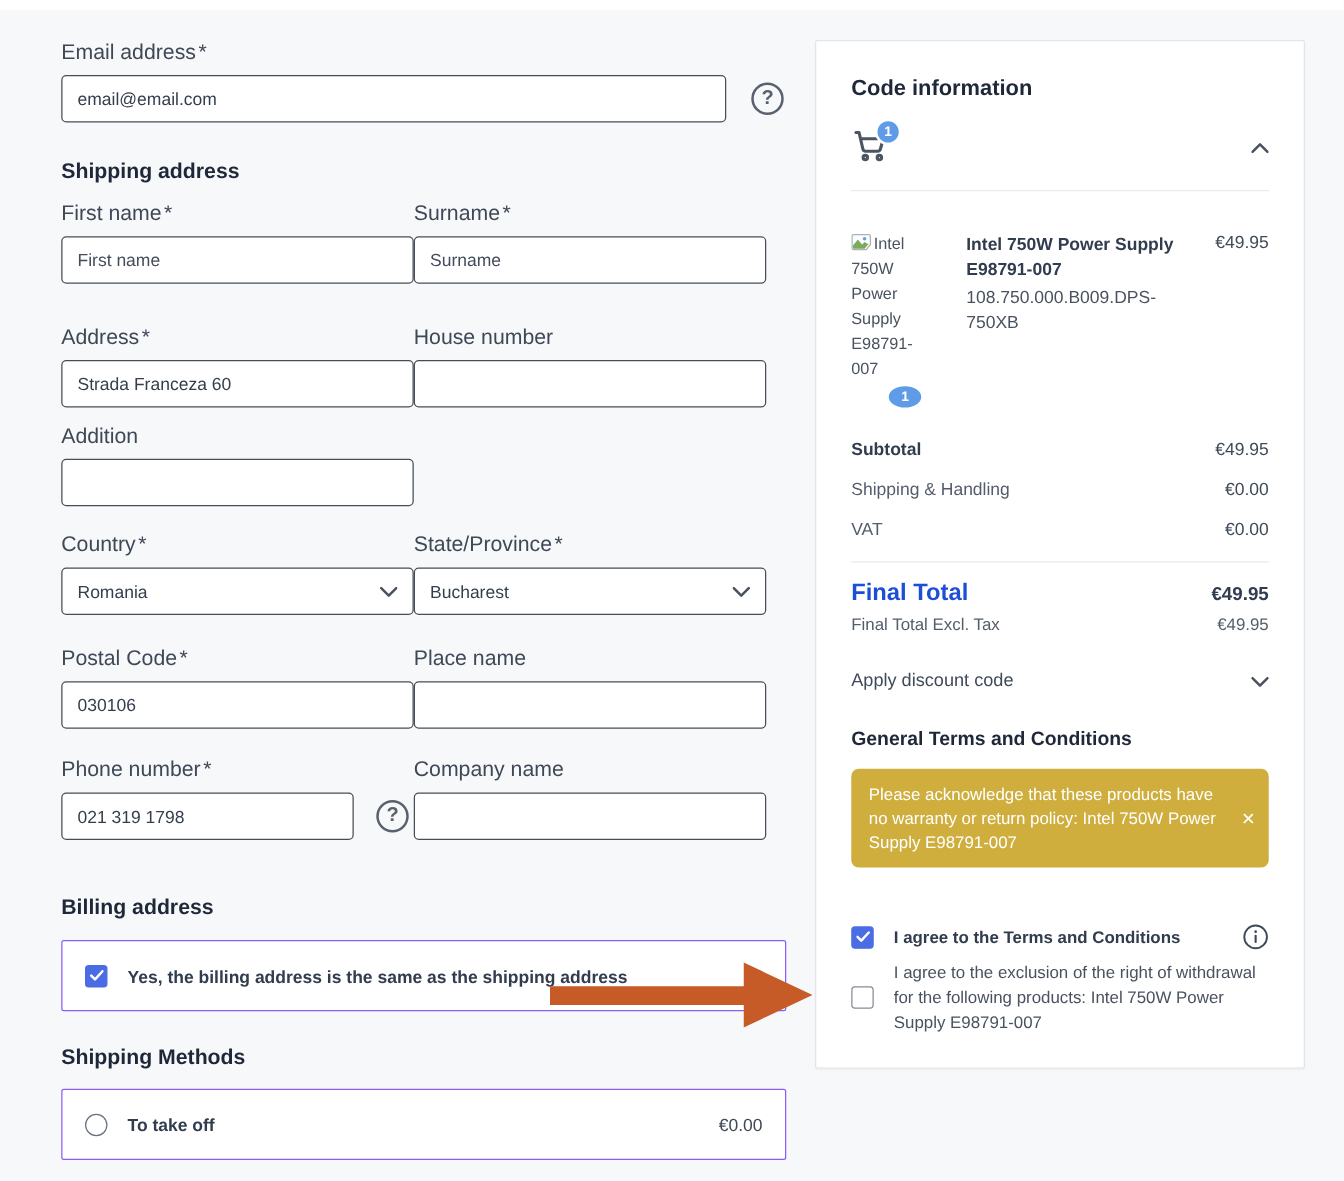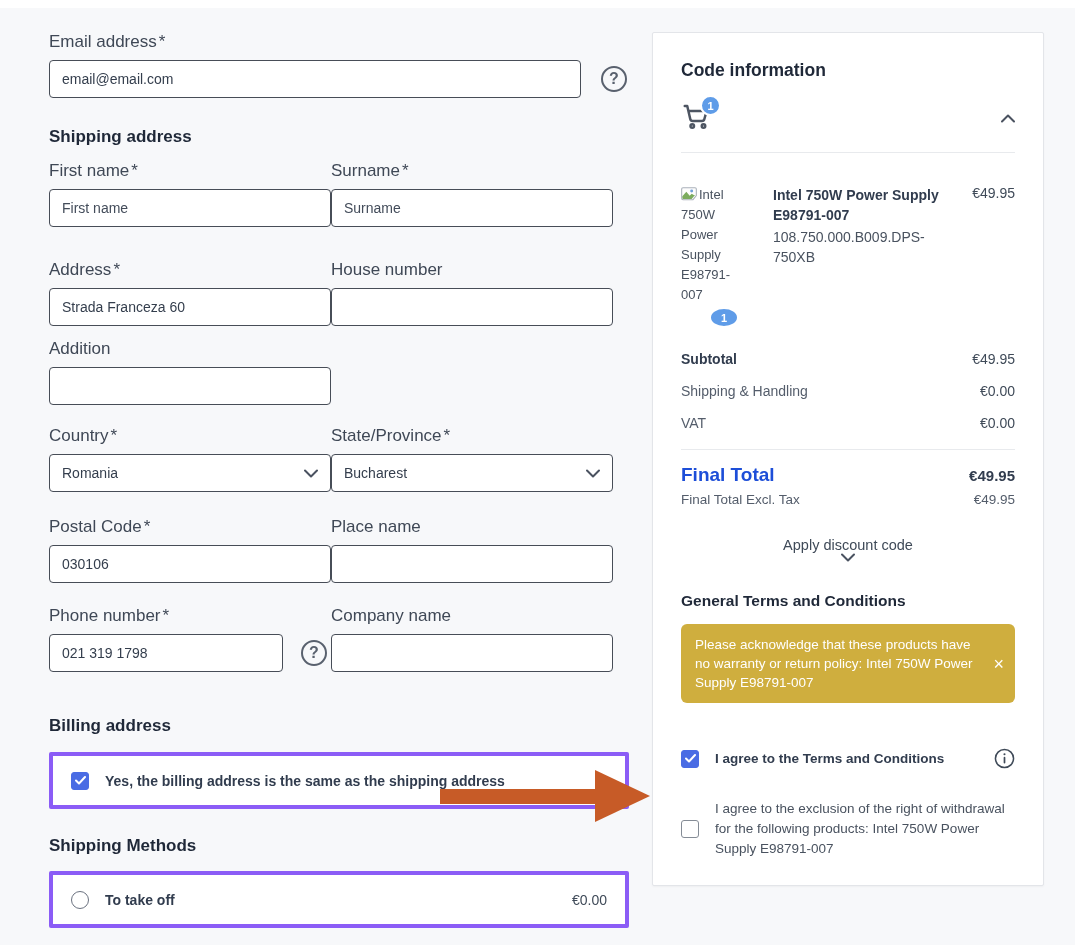--- a/index.html
+++ b/index.html
@@ -36,21 +36,21 @@
   h2.section { font-size:17px; line-height:20px; font-weight:bold; color:#1f2838; }
   .h-shipping { margin:29px 0 15px 0; }
   .row.tight { margin-bottom:14px;margin-top:34px; }
   .row.mb22 { margin-bottom:22px; }
   .row.mb26 { margin-bottom:26px; }
   .phone-wrap { display:flex; align-items:center; gap:18px; width:282px; }
   .phone-wrap .input { width:234px; }
   .chev { flex:0 0 auto; }
 
   .h-billing { margin:44px 0 16px 0; }
-  .card { width:580px; background:#fff; border:4px solid #8b5cf6; border-radius:2px;
+  .card { width:580px; background:#fff; border:1px solid #8b5cf6; border-radius:2px;
     display:flex; align-items:center; padding:12px 18px; }
   .billing-card { height:57px; }
   .method-card { height:57px; margin-bottom:0; }
   .h-methods { margin:27px 0 15px 0; }
 
   .checkbox { width:18px; height:18px; border-radius:3px; border:1px solid #858c96; background:#fff;
     display:inline-flex; align-items:center; justify-content:center; flex:0 0 auto; cursor:pointer; }
   .checkbox.checked { background:#4a6ce4; border-color:#4a6ce4; }
   .cb-label { font-size:14px; font-weight:bold; color:#313c4e; margin-left:16px; }
   .radio { width:18px; height:18px; border-radius:50%; border:1.5px solid #6b7280; background:#fff; flex:0 0 auto; cursor:pointer; }
@@ -77,31 +77,31 @@
   .psku { font-size:14px; line-height:20px; color:#49525f; margin-top:2px; }
   .pprice { flex:0 0 auto; font-size:14px; color:#3f4a58; }
   .totals { margin-top:22px; }
   .trow { display:flex; justify-content:space-between; font-size:14px; line-height:18px; margin-bottom:14px; color:#545d6b; }
   .trow .tlabel-bold { font-weight:bold; color:#313c4e; }
   .trow .tval { color:#3f4a58; }
   .final-row { margin-top:14px; display:flex; justify-content:space-between; align-items:center; }
   .final-label { font-size:19px; font-weight:bold; color:#1d4ed8; }
   .final-val { font-size:15px; font-weight:bold; color:#313c4e; }
   .excl-row { margin-top:6px; display:flex; justify-content:space-between; font-size:13.5px; color:#545d6b; }
-  .discount-row { margin-top:30px; display:flex; justify-content:space-between; align-items:center; cursor:pointer;flex-direction:column; }
+  .discount-row { margin-top:30px; display:flex; justify-content:space-between; align-items:center; cursor:pointer; }
   .discount-label { font-size:14.5px; color:#3f4a58; }
   .h-terms { margin-top:30px; font-size:15.5px; font-weight:bold; color:#1f2838; }
   .alert { margin-top:14px; background:#cfae3e; border-radius:6px; padding:11px 34px 11px 14px;
     color:#fff; font-size:13.5px; line-height:19px; position:relative; }
   .alert-close { position:absolute; right:11px; top:50%; transform:translateY(-50%);
     color:#fff; font-size:18px; line-height:18px; cursor:pointer; font-weight:normal; }
   .agree-row { margin-top:45px; display:flex; align-items:center; }
   .agree-label { font-size:13.5px; font-weight:bold; color:#313c4e; margin-left:16px; }
   .info-icon { margin-left:auto; flex:0 0 auto; cursor:pointer; }
-  .withdraw-row { margin-top:30px; display:flex; align-items:center; }
+  .withdraw-row { margin-top:8px; display:flex; align-items:center; }
   .withdraw-label { font-size:13.5px; line-height:20px; color:#49525f; margin-left:16px; width:292px; }
 
   
   .arrow { position:absolute; left:440px; top:770px; width:210px; height:52px; pointer-events:none; }
   .arrow-shaft { position:absolute; left:0; top:19px; width:158px; height:15px; background:#c75b27; }
   .arrow-head { position:absolute; left:155px; top:0; width:0; height:0;
     border-top:26px solid transparent; border-bottom:26px solid transparent; border-left:55px solid #c75b27; }
 
   svg { display:block; }
   .inline-svg { display:inline-block; }

